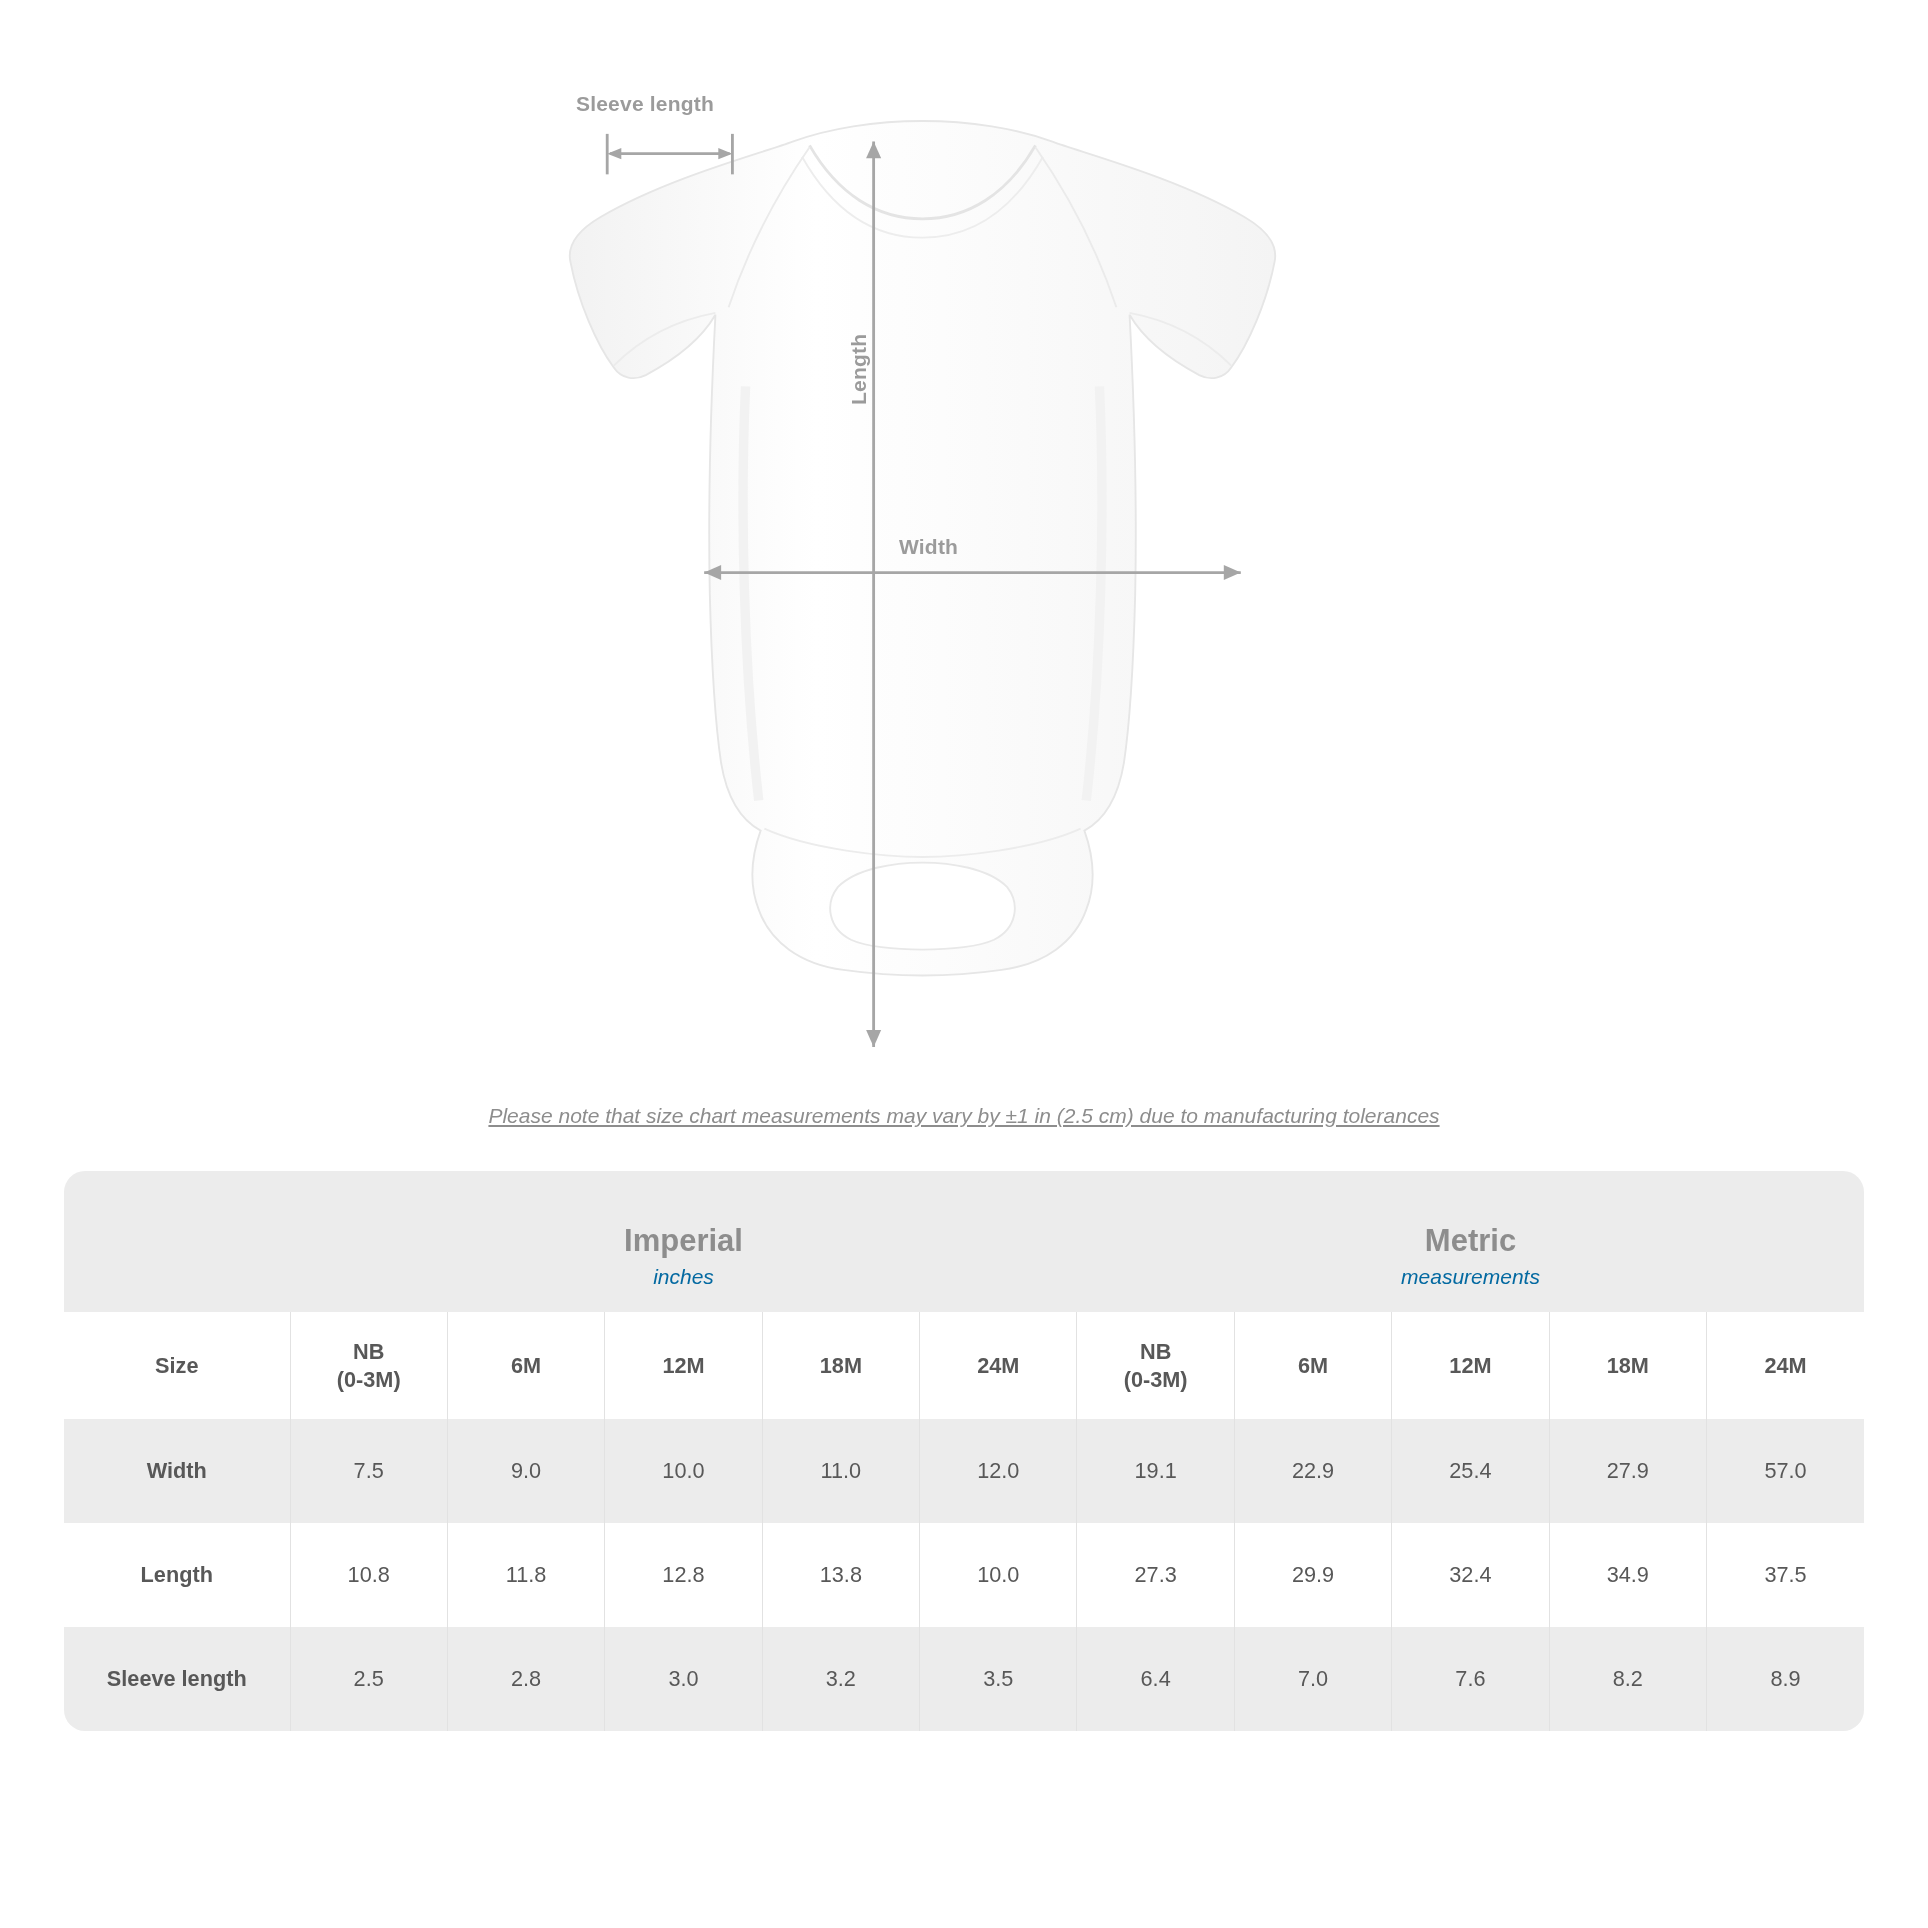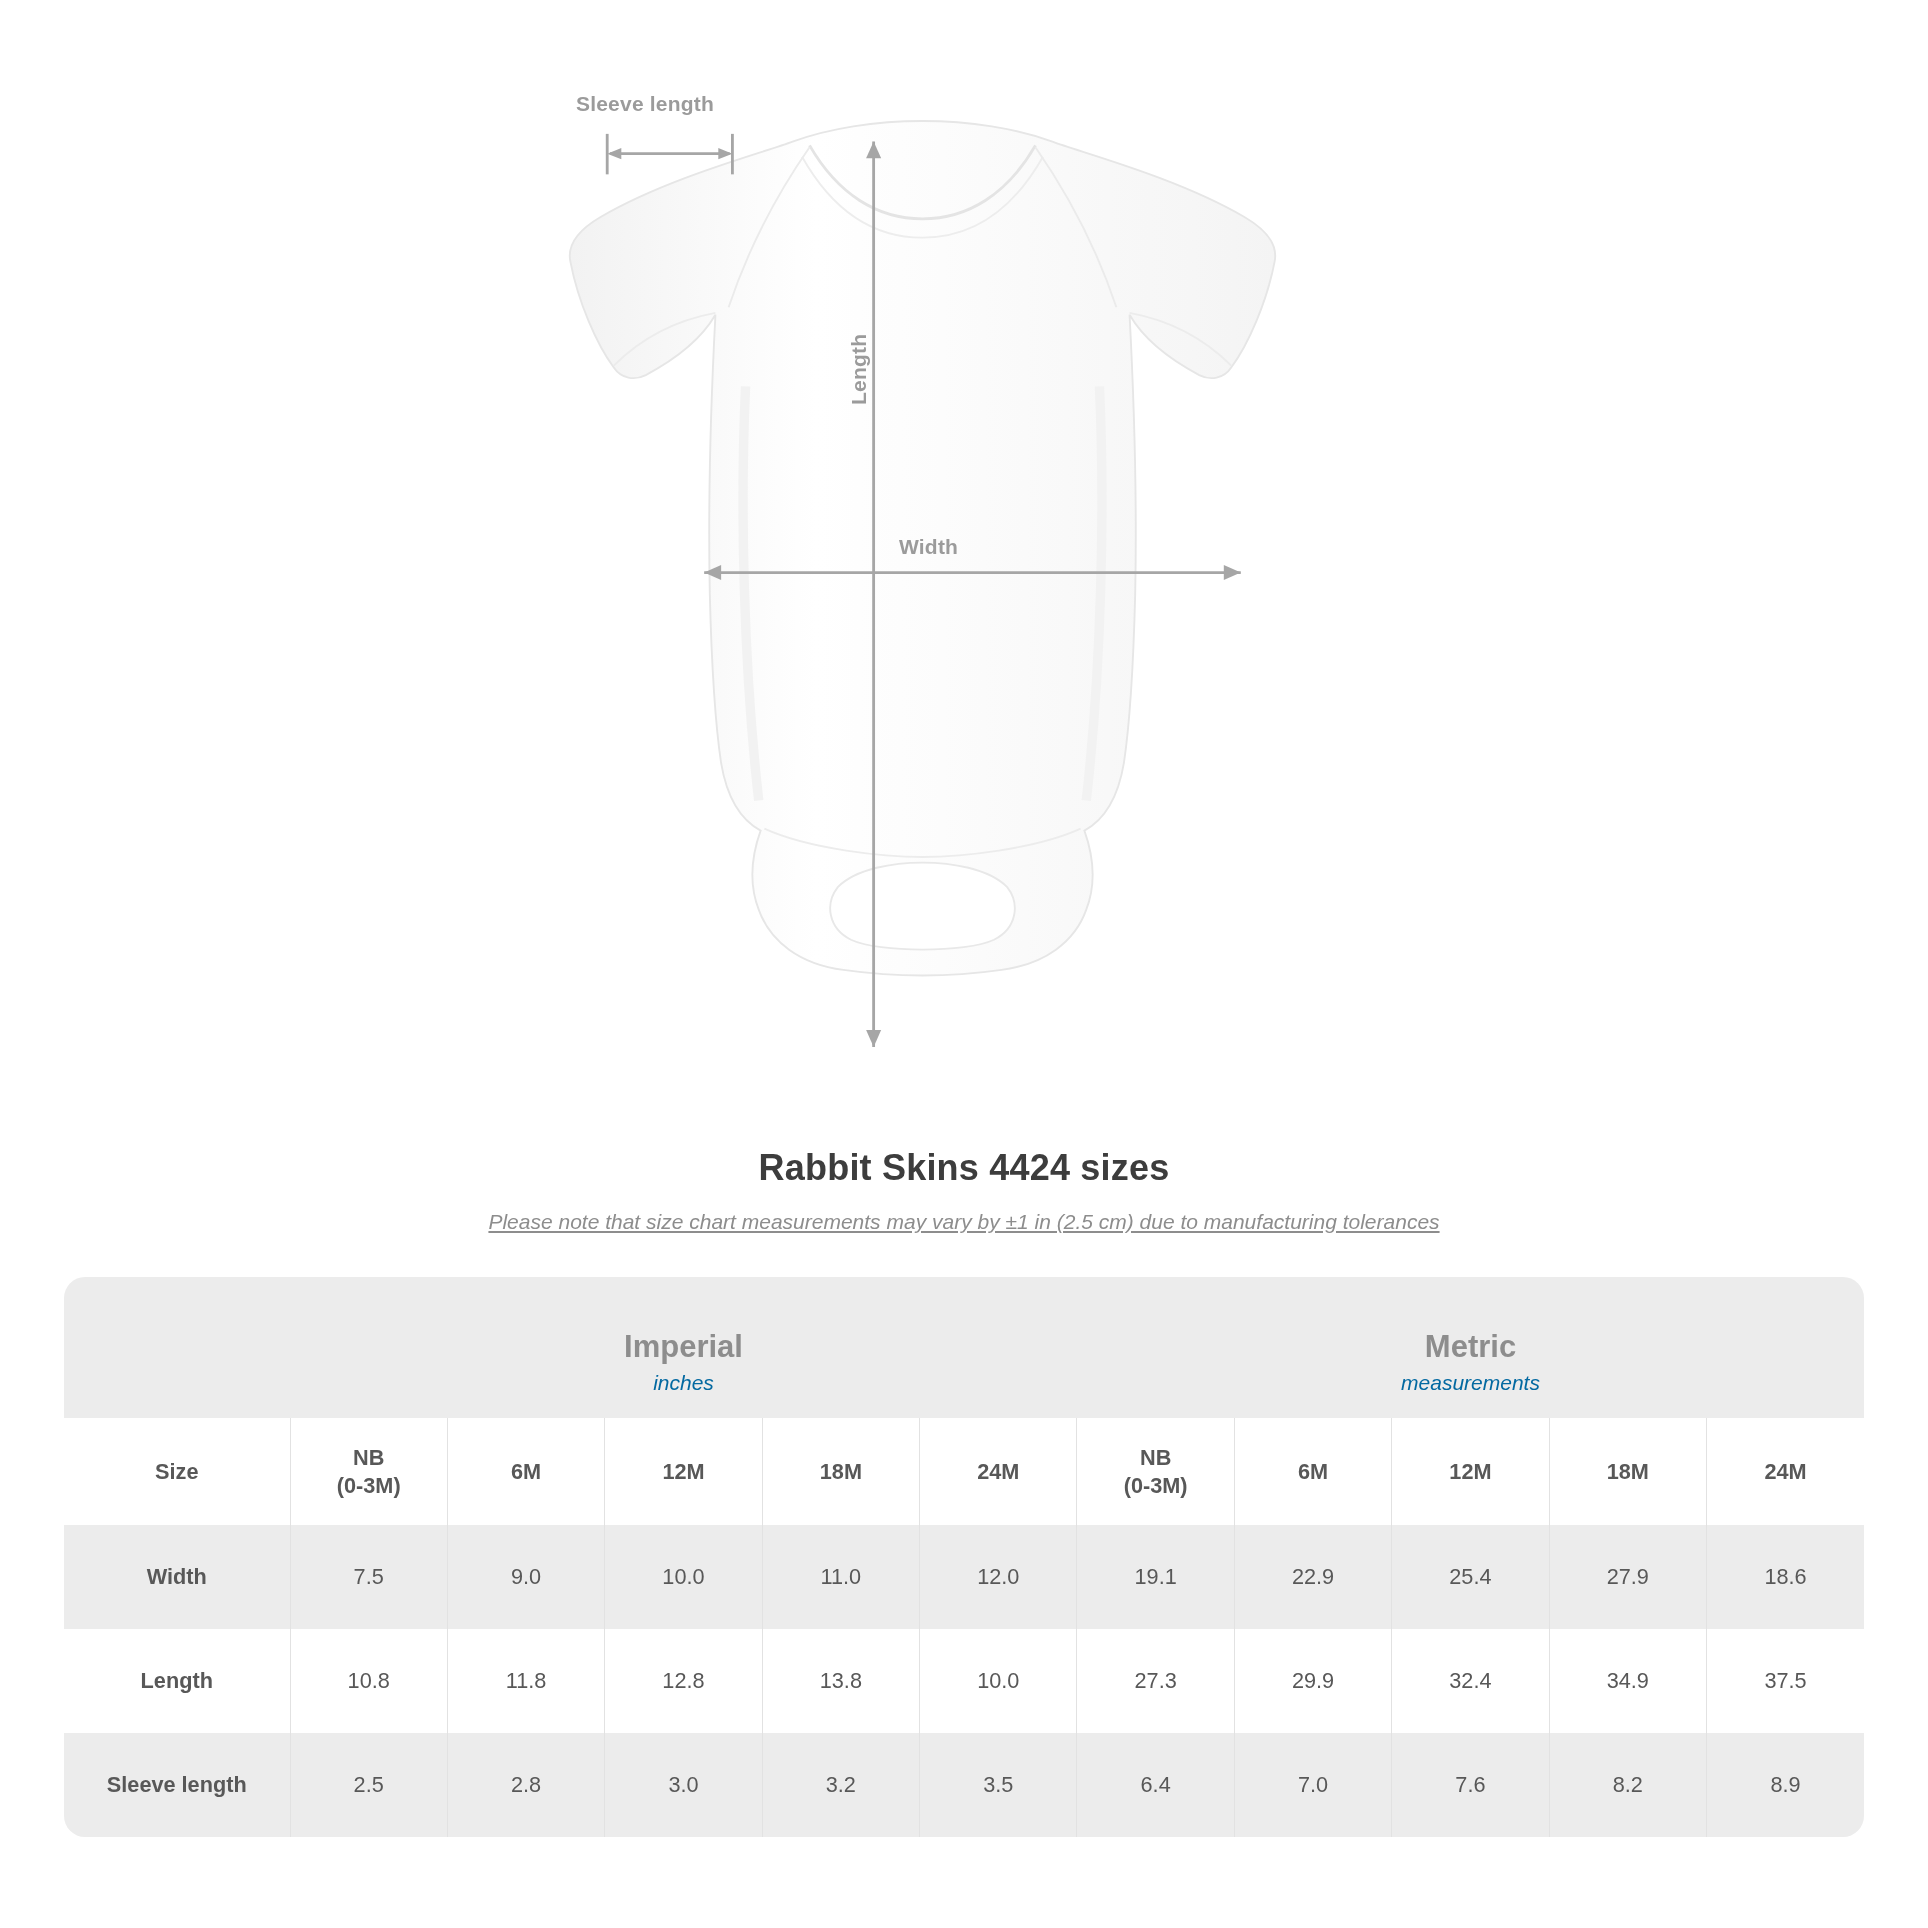--- a/index.html
+++ b/index.html
@@ -200,21 +200,20 @@
       <line x1="748" y1="608" x2="1318" y2="608" stroke="#a6a6a6" stroke-width="3"></line>
       <polygon points="748,608 766,600 766,616" fill="#a6a6a6"></polygon>
       <polygon points="1318,608 1300,600 1300,616" fill="#a6a6a6"></polygon>
     </svg>
 
     <div class="dim-label lbl-sleeve">Sleeve length</div>
     <div class="dim-label lbl-length">Length</div>
     <div class="dim-label lbl-width">Width</div>
   </div>
 
-  <div class="chart-title">Rabbit Skins 4424 sizes</div>
   <div class="chart-note">Please note that size chart measurements may vary by ±1 in (2.5 cm) due to manufacturing tolerances</div>
 
   <div class="table-wrap">
     <table class="sizes">
       <colgroup>
         <col class="col-first">
         <col>
           <col>
           <col>
           <col>
@@ -278,21 +277,21 @@
           <td class="row-label">Width</td>
           <td class="vline">7.5</td>
           <td class="vline">9.0</td>
           <td class="vline">10.0</td>
           <td class="vline">11.0</td>
           <td class="vline">12.0</td>
           <td class="vline">19.1</td>
           <td class="vline">22.9</td>
           <td class="vline">25.4</td>
           <td class="vline">27.9</td>
-          <td class="vline">18.6</td>
+          <td class="vline">57.0</td>
         </tr>
 
         <tr class="data-row row-plain">
           <td class="row-label">Length</td>
           <td class="vline">10.8</td>
           <td class="vline">11.8</td>
           <td class="vline">12.8</td>
           <td class="vline">13.8</td>
           <td class="vline">10.0</td>
           <td class="vline">27.3</td>

